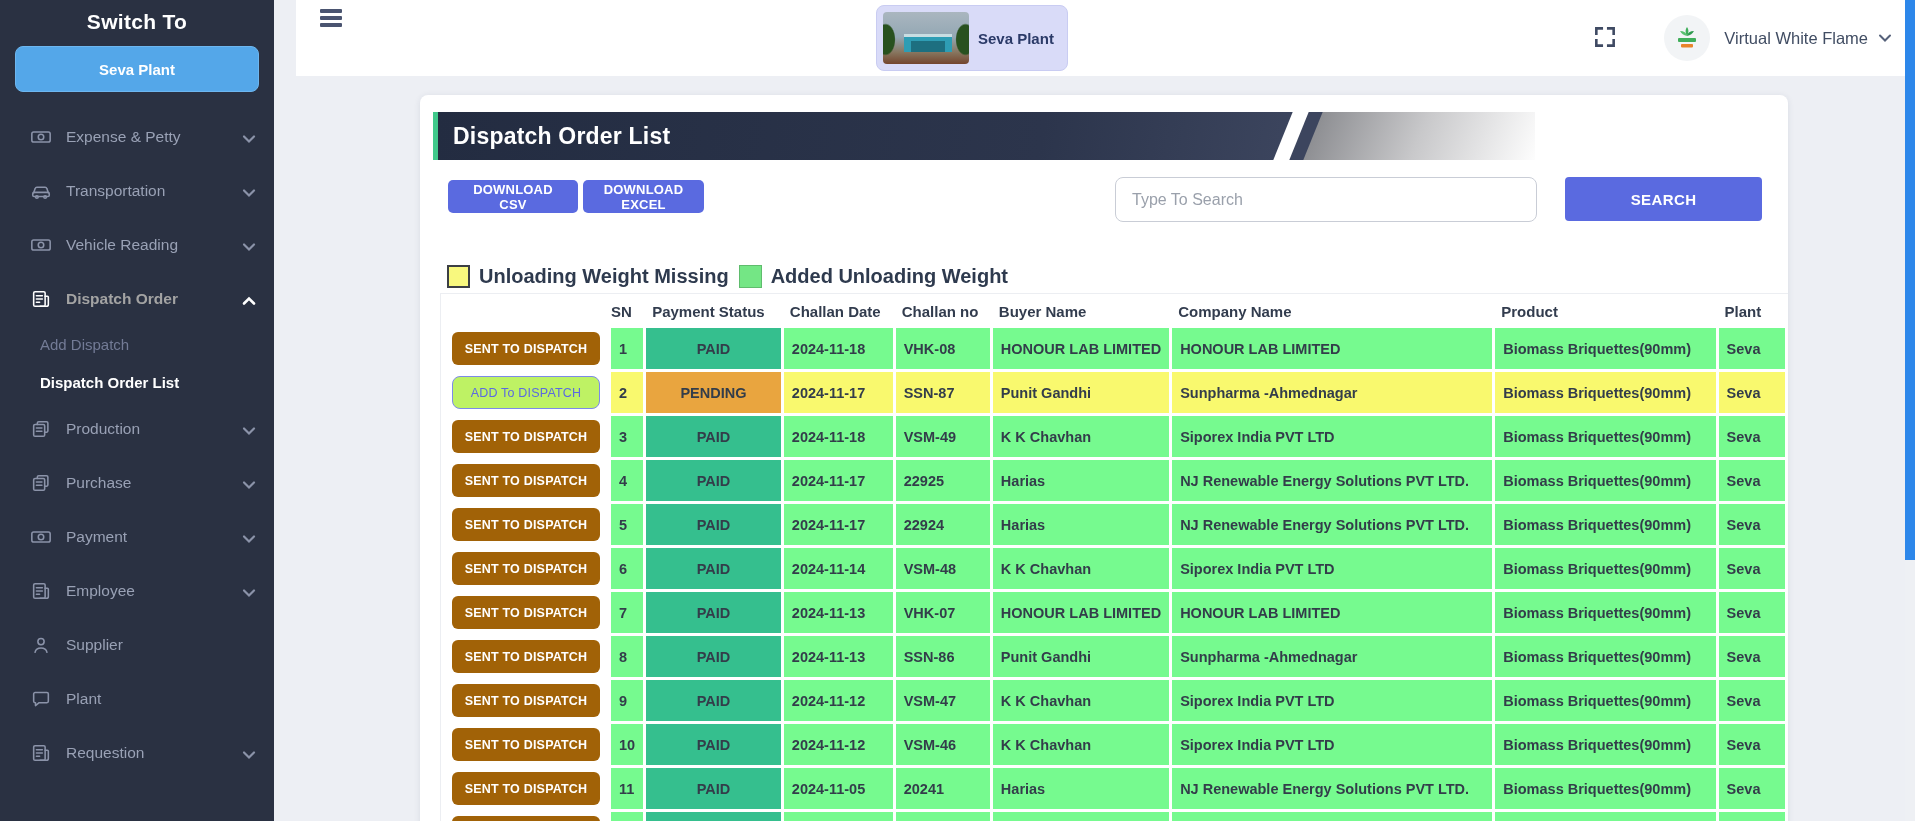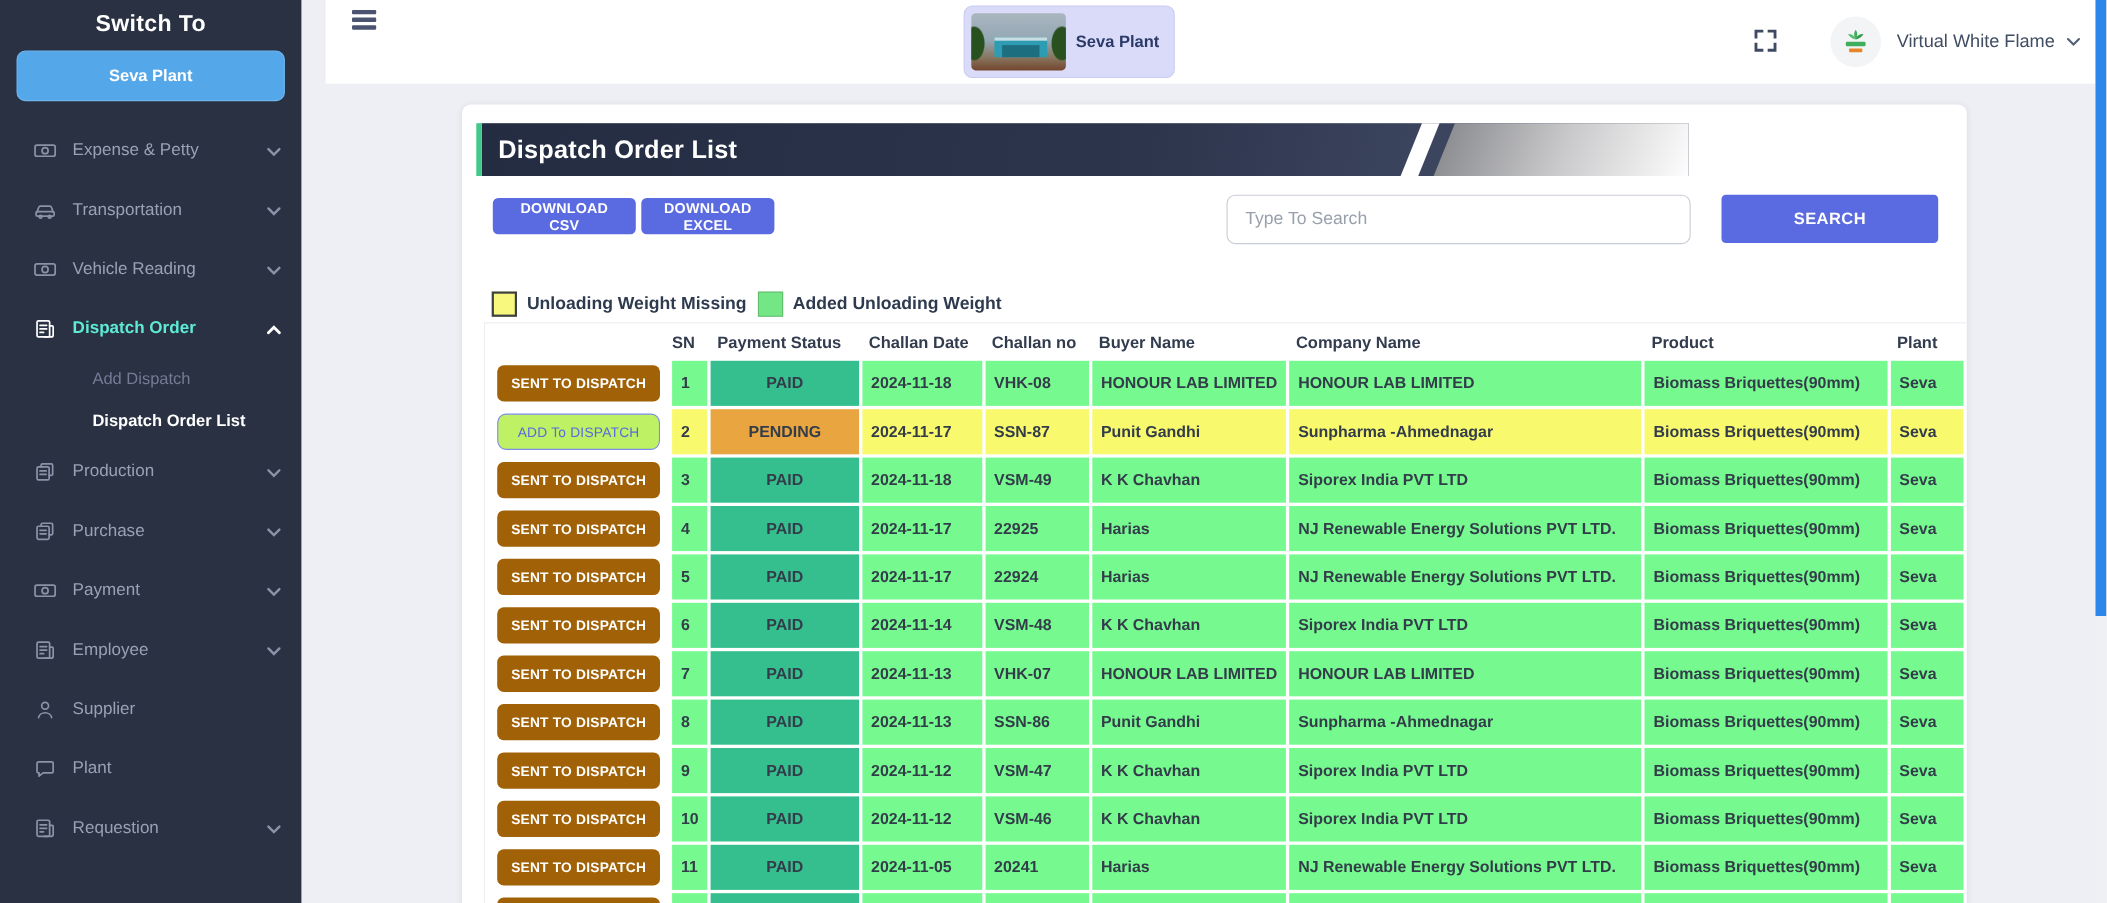--- a/index.html
+++ b/index.html
@@ -16,23 +16,23 @@
                background:#54a7e9; border:1px solid #6db6ef; border-radius:8px;
                color:#fff; font-size:15px; font-weight:700; cursor:pointer;
                font-family:inherit; }
   .side-menu { margin-top:18px; }
   .side-item { display:flex; align-items:center; height:54px; padding:0 18px 0 30px;
                color:#99a1b5; cursor:pointer; }
   .side-item .ico { width:22px; height:22px; flex:0 0 22px; margin-right:14px;
                     display:flex; align-items:center; }
   .side-item .lbl { font-size:15.5px; font-weight:500; flex:1 1 auto; }
   .side-item .chev { width:14px; height:14px; }
-  .side-item.active { color:#5eead4; }
+  .side-item.active { color:#a3a3a3; }
   .side-item.active .lbl { font-weight:700; }
-  .side-sub { height:38px; line-height:38px; padding-left:84px; color:#737b96;
+  .side-sub { height:38px; line-height:38px; padding-left:40px; color:#737b96;
               font-size:15px; cursor:pointer; }
   .side-sub.active { color:#ffffff; font-weight:700; }
   svg.icon-stroke { stroke:#8b93a9; fill:none; stroke-width:1.7;
                     stroke-linecap:round; stroke-linejoin:round; }
   .side-item.active svg.icon-stroke { stroke:#ffffff; }
   svg.chev-stroke { stroke:#8b93a9; fill:none; stroke-width:2.2; stroke-linecap:round; }
   .side-item.active svg.chev-stroke { stroke:#ffffff; stroke-width:2.6; }
 
   
   .header { position:absolute; left:296px; top:0; width:1609px; height:76px;
@@ -93,21 +93,21 @@
             font-size:16px; color:#333; font-family:inherit; outline:none; }
   .search-input::placeholder { color:#9aa0ab; }
   .search-btn { position:absolute; left:1145px; top:82px; width:197px; height:44px;
             background:#5a6ae0; color:#fff; font-size:15px; font-weight:700;
             border-radius:4px; letter-spacing:.4px; }
 
   .legend { position:absolute; left:27px; top:170px; display:flex; align-items:center; }
   .legend .sq { width:23px; height:23px; margin-right:9px; }
   .sq-yellow { background:#f8f87e; border:2px solid #3c3f44; }
   .sq-green  { background:#74e685; border:1px solid rgba(0,0,0,.18); }
-  .legend .ltext { font-size:16px; font-weight:700; color:#2e3a4e; margin-right:10px; }
+  .legend .ltext { font-size:20px; font-weight:700; color:#2e3a4e; margin-right:10px; }
 
   
   .tbl-wrap { position:absolute; left:20px; top:198px; width:1348px;
               border-left:1px solid #eceef2; border-top:1px solid #eceef2; }
   table.grid { border-collapse:separate; border-spacing:3px; table-layout:fixed; }
   table.grid th { height:28px; text-align:left; font-size:15px; font-weight:700;
                   color:#323c4e; padding:0 6px; white-space:nowrap; background:#fff; }
   table.grid th.c { text-align:left; padding:0; }
   table.grid td { height:41px; font-size:14.5px; font-weight:700; color:#333d4a;
                   padding:0 8px; white-space:nowrap; overflow:hidden; }

